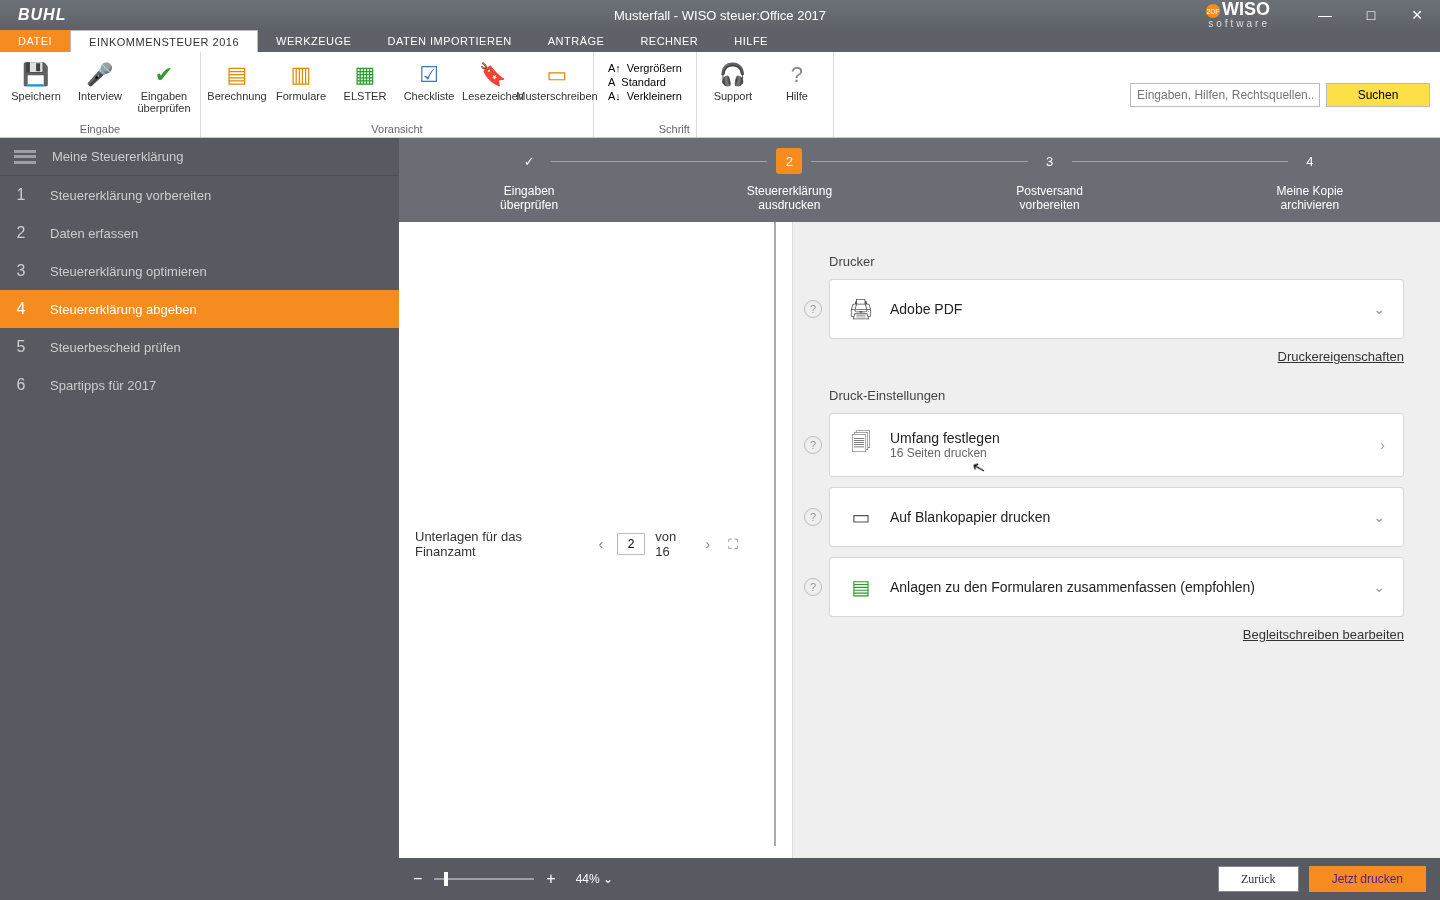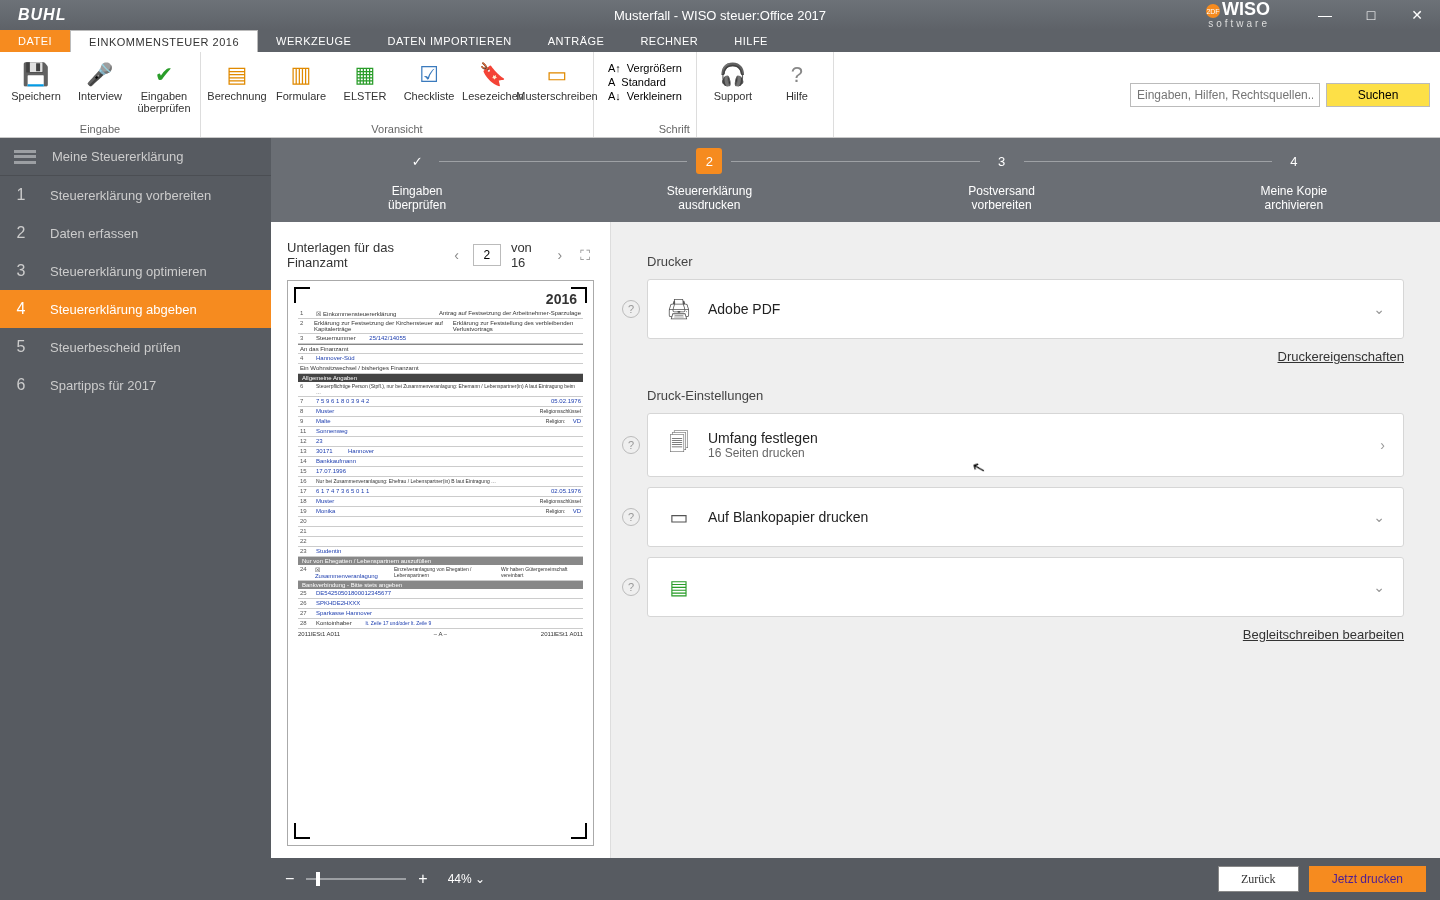--- a/index.html
+++ b/index.html
@@ -27,39 +27,39 @@
   .rbtn { width: 60px; display:flex; flex-direction:column; align-items:center; font-size:11px; color:#333; text-align:center; padding-top:4px; line-height:12px; }
   .rbtn .ic { height:30px; display:flex; align-items:center; justify-content:center; font-size:22px; }
   .rgroup .cap { text-align:center; font-size:11px; color:#666; }
   .schrift { display:flex; flex-direction:column; gap:2px; font-size:11px; padding:6px 8px 0; }
   .schrift div { display:flex; align-items:center; gap:6px; }
   .ribbon-search { margin-left:auto; display:flex; align-items:center; gap:6px; padding-right:10px; }
   .ribbon-search input { width: 190px; height:24px; border:1px solid #bbb; padding:0 6px; font-size:12px; color:#444; }
   .ribbon-search button { height:24px; width:104px; border:1px solid #bbb; background:#fde047; font-size:12px; }
   
   .main { display:flex; height: calc(900px - 30px - 22px - 86px); }
-  .sidebar { width: 271px; background:#575b61; color:#ccc; }
+  .sidebar { width: 399px; background:#575b61; color:#ccc; }
   .sidebar .head { height: 38px; display:flex; align-items:center; gap:16px; padding:0 14px; border-bottom:1px solid #4b4e53; font-size:13px; }
   .sidebar .head .hicon { width:22px; height:14px; display:flex; flex-direction:column; justify-content:space-between; }
   .sidebar .head .hicon span { height:3px; background:#9c9fa3; }
   .sidebar .item { height:38px; display:flex; align-items:center; padding-left:14px; font-size:13px; gap:22px; }
   .sidebar .item .num { width:14px; text-align:center; font-size:16px; }
   .sidebar .item.active { background:#f68b1f; color:#fff; }
   .right { flex:1; display:flex; flex-direction:column; background:#efefef; }
   
   .wizard { height: 84px; background:#6a6e74; color:#fff; display:flex; align-items:center; }
   .wstep { flex:1; display:flex; flex-direction:column; align-items:center; font-size:12px; position:relative; }
   .wstep .badge { width:26px; height:26px; border-radius:3px; display:flex; align-items:center; justify-content:center; font-size:13px; margin-bottom:10px; color:#fff; }
   .wstep.active .badge { background:#f68b1f; }
   .wstep .line { position:absolute; top:13px; height:1px; background:#9ea1a5; }
   .wstep .line.l { left:0; right:calc(50% + 22px); }
   .wstep .line.r { right:0; left:calc(50% + 22px); }
   
   .content { flex:1; display:flex; }
-  .preview-pane { width:340px; background:#fff; display:flex; flex-direction:column; border-right:1px solid #ddd; }
+  .preview-pane { width:394px; background:#fff; display:flex; border-right:1px solid #ddd; }
   .preview-head { display:flex; align-items:center; gap:10px; padding:18px 16px 10px; font-size:13px; color:#333; }
   .preview-head .sp { flex:1; }
   .preview-head input { width:28px; height:22px; border:1px solid #bbb; text-align:center; font-size:12px; }
   .preview-head .nav { color:#888; font-size:14px; padding:2px 4px; }
   .form-holder { flex:1; padding:0 16px 12px; }
   .form-page { width:100%; height:100%; border:1px solid #aaa; background:#fff; position:relative; overflow:hidden; }
   .crop { position:absolute; width:16px; height:16px; border-color:#000; border-style:solid; }
   .crop.tl { top:6px; left:6px; border-width:2px 0 0 2px; }
   .crop.tr { top:6px; right:6px; border-width:2px 2px 0 0; }
   .crop.bl { bottom:6px; left:6px; border-width:0 0 2px 2px; }
@@ -439,20 +439,23 @@
           <div class="helpq">?</div>
           <div class="pic">▭</div>
           <div>
               <div class="ttl">Auf Blankopapier drucken</div>
             </div>
           <div class="chev">⌄</div>
         </div>
         <div class="card">
           <div class="helpq">?</div>
           <div class="pic" style="color:#2a9d2a">▤</div>
+          <div>
+              <div class="ttl">Anlagen zu den Formularen zusammenfassen (empfohlen)</div>
+            </div>
           <div class="chev">⌄</div>
         </div>
         <div class="linkrow"><a>Begleitschreiben bearbeiten</a></div>
       </div>
     </div>
 
     <div class="footer">
       <div class="zoom">
         <span>−</span>
         <div class="track">

